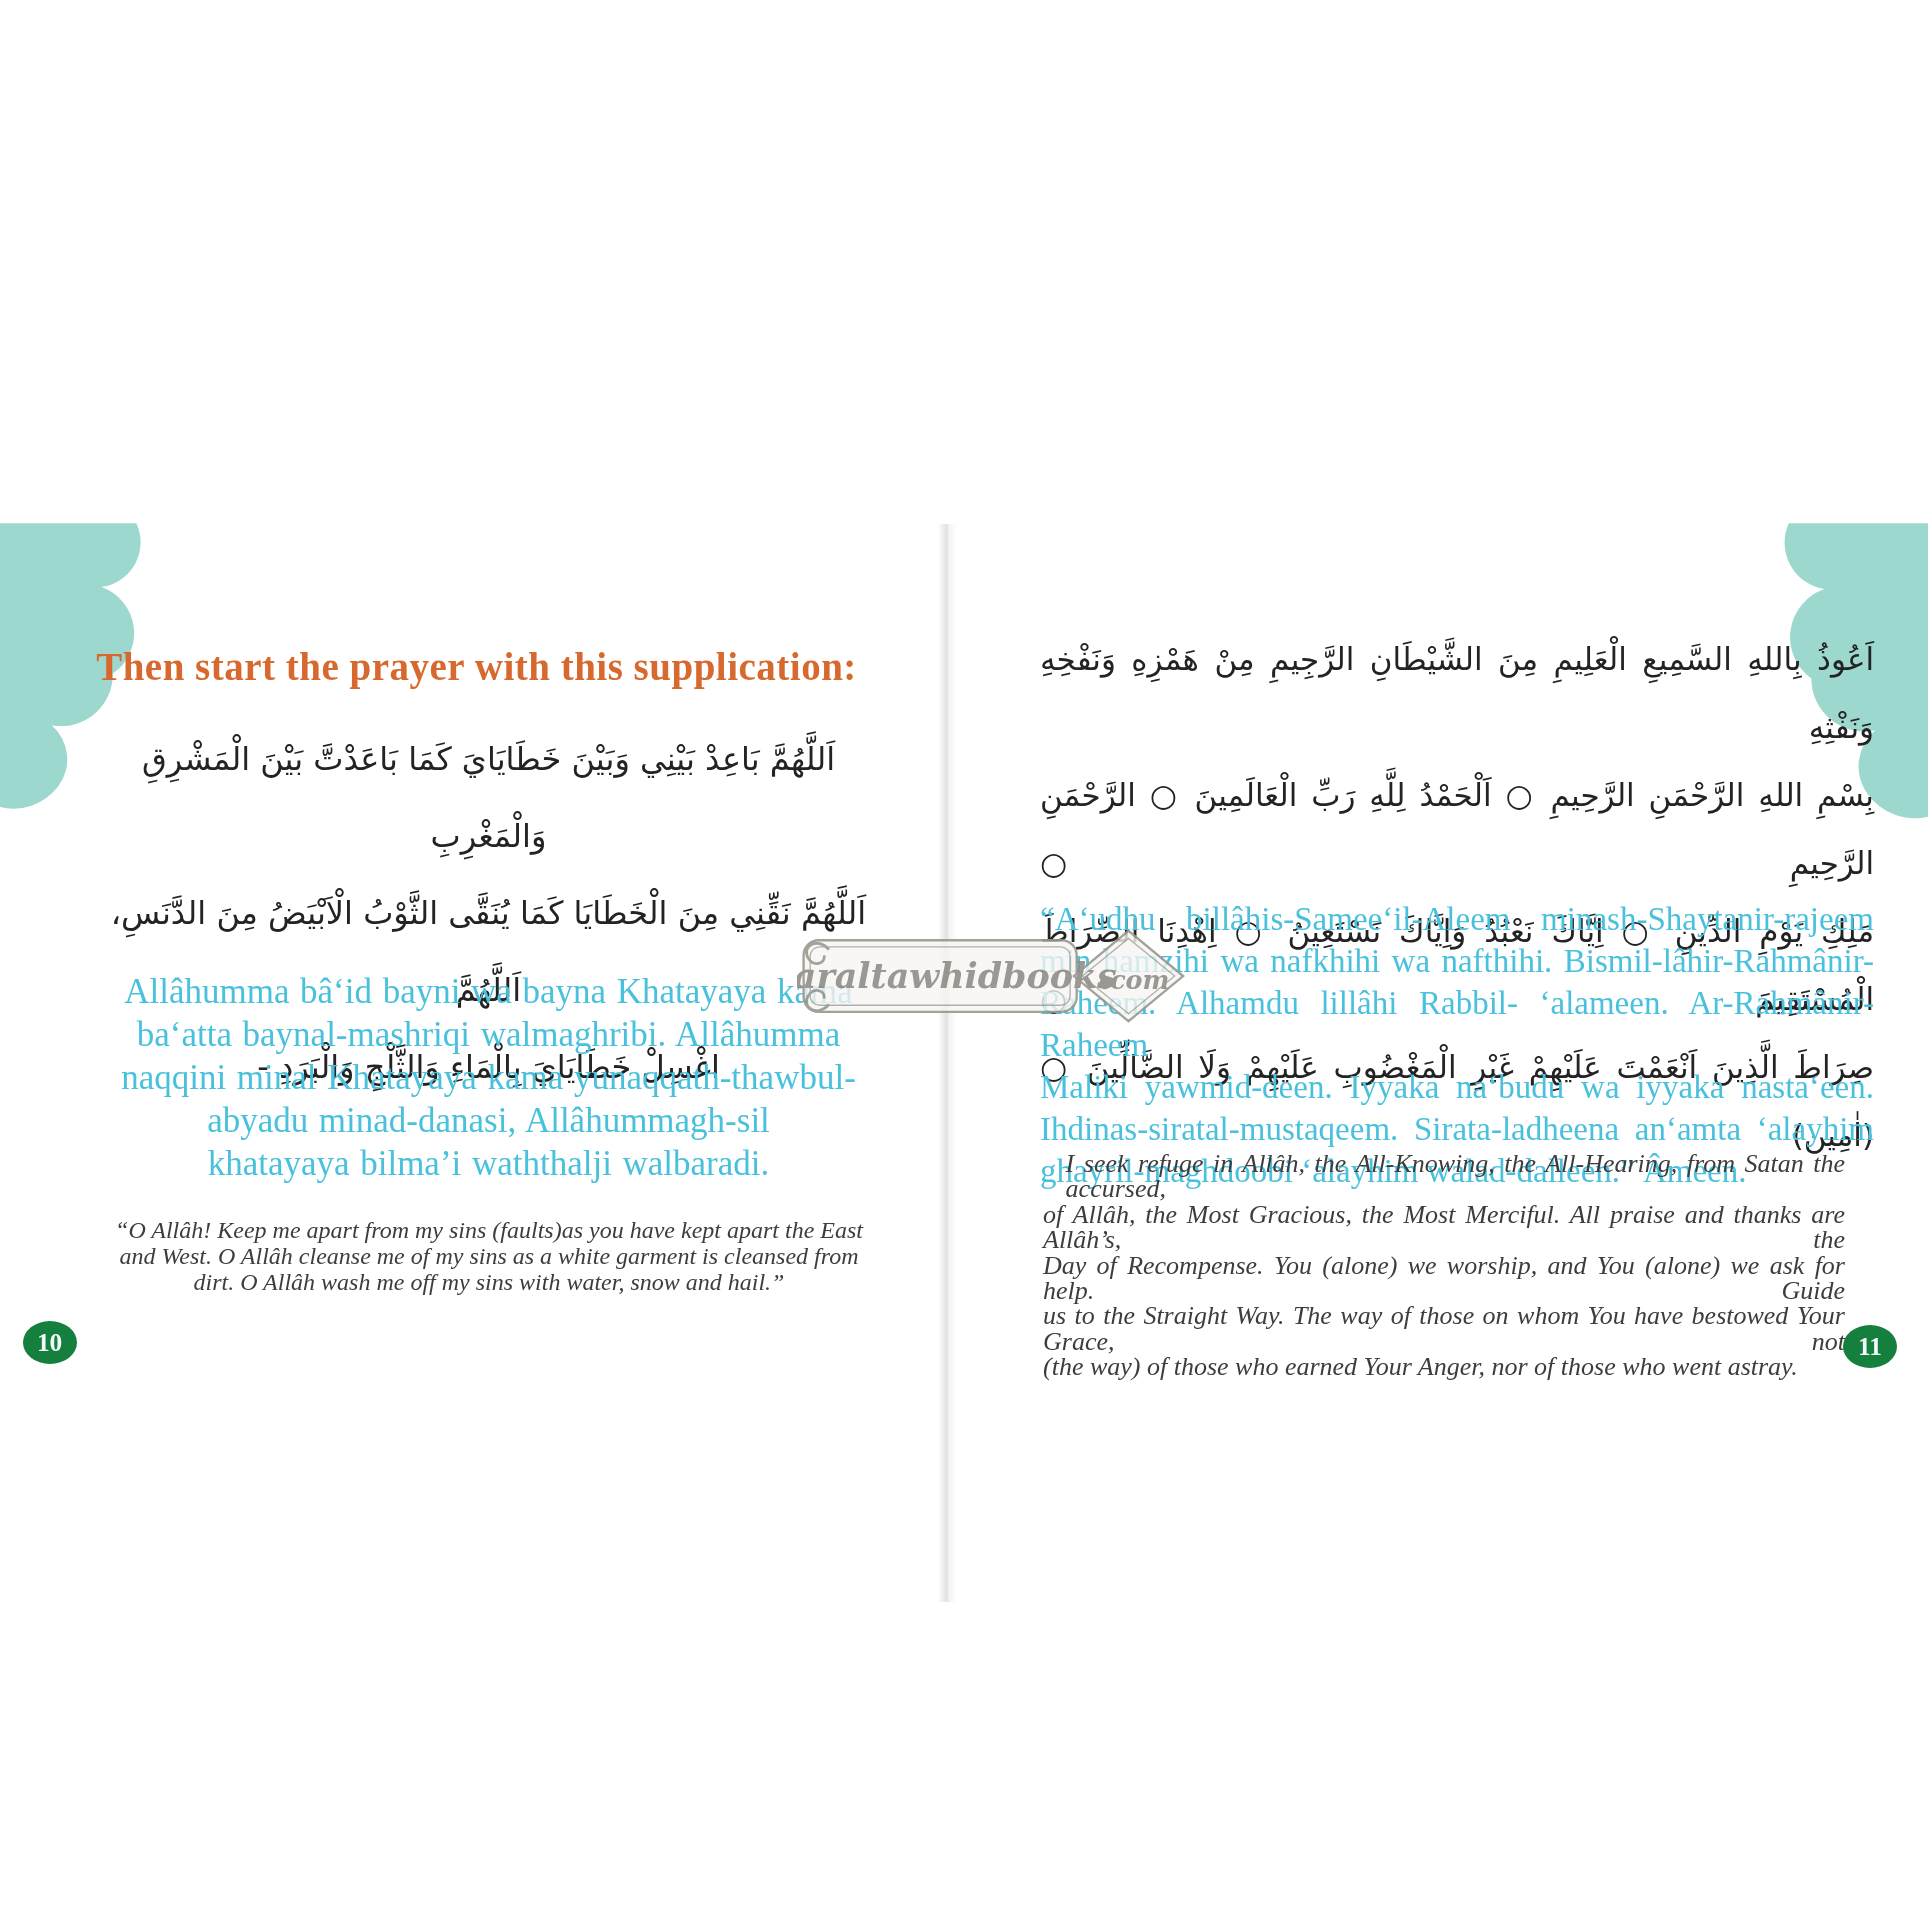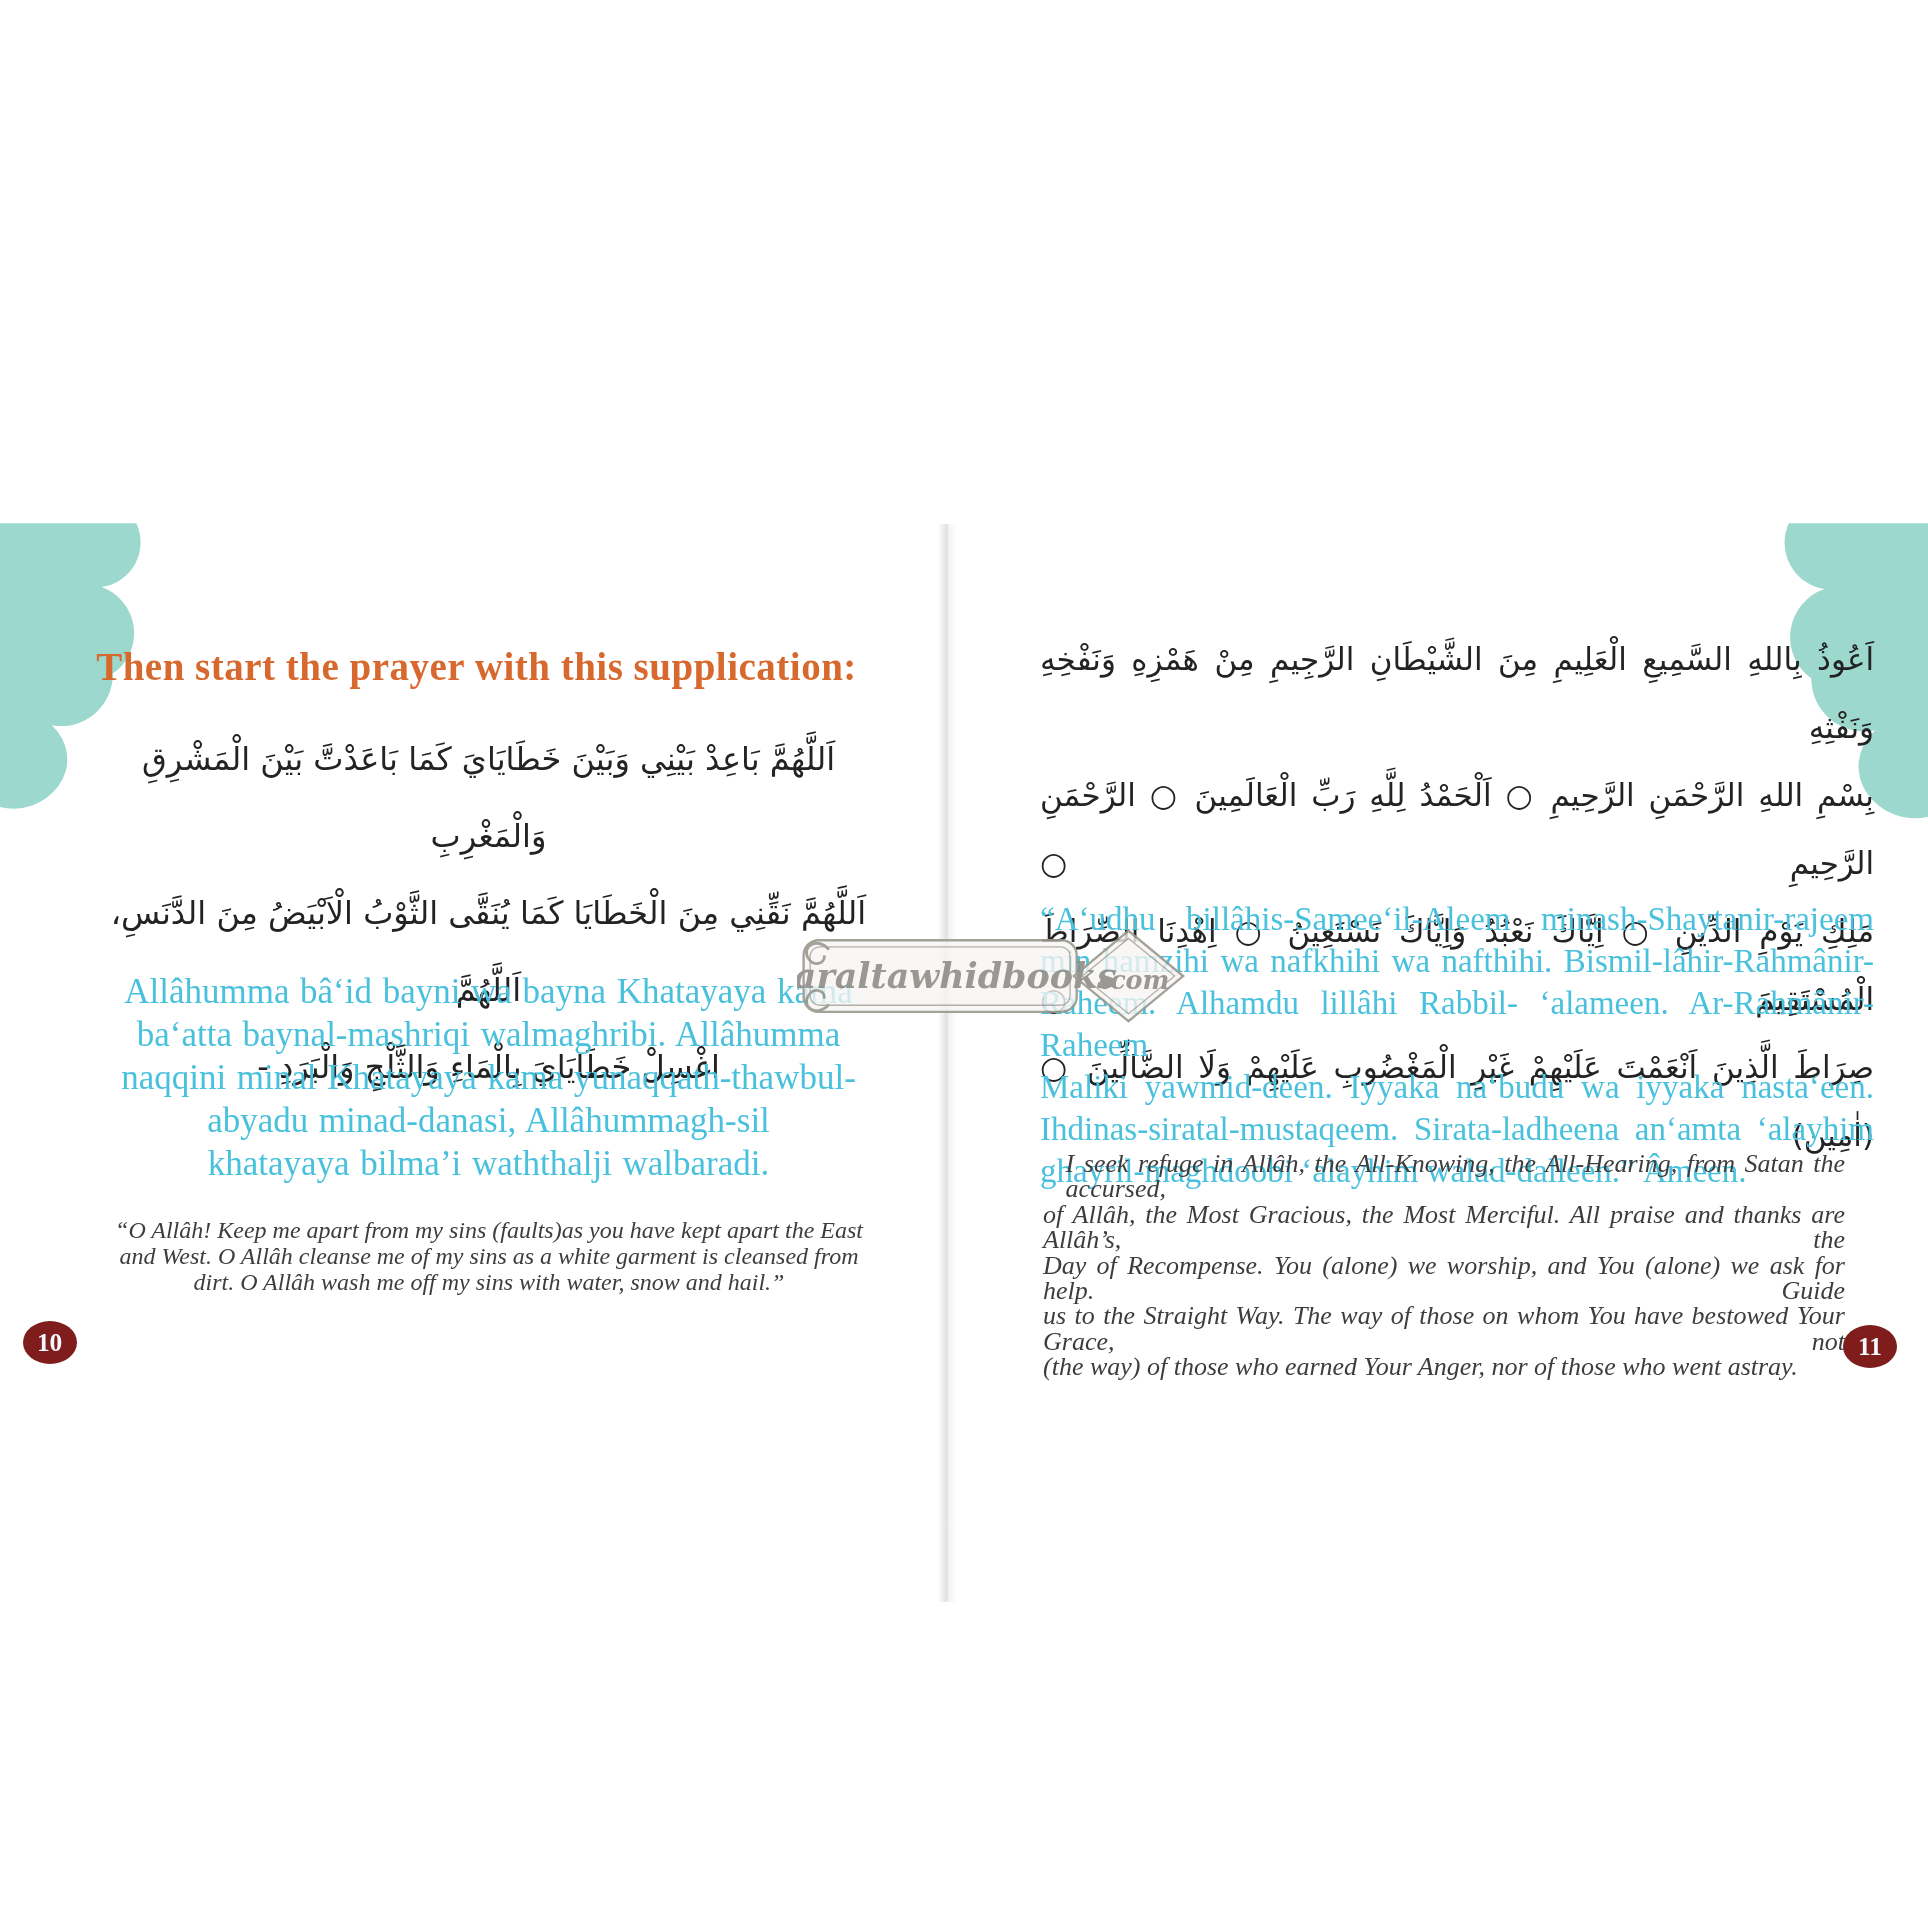--- a/index.html
+++ b/index.html
@@ -51,21 +51,21 @@
   }
   
   .center-lines .line{text-align:center;}
   .justify-lines .line{text-align:justify;text-align-last:justify;}
   .justify-lines .line:last-child{text-align-last:left;}
   .justify-all .line{text-align:justify;text-align-last:justify;}
   .indent-first .line:first-child{padding-left:22.6px;}
   
   .page-badge{
     width:54px;height:43px;border-radius:50%;
-    background:#7f1d1d;color:#f2f8fc;
+    background:#15803d;color:#f2f8fc;
     display:flex;align-items:center;justify-content:center;
     font-size:25.4px;font-weight:bold;font-family:"Liberation Serif", serif;
   }
   .badge-left{left:22.6px;top:1321px;}
   .badge-right{left:1843px;top:1325px;}
   
   .watermark{left:797px;top:925px;width:388px;height:104px;opacity:0.9;}
 </style>
 </head>
 <body>

